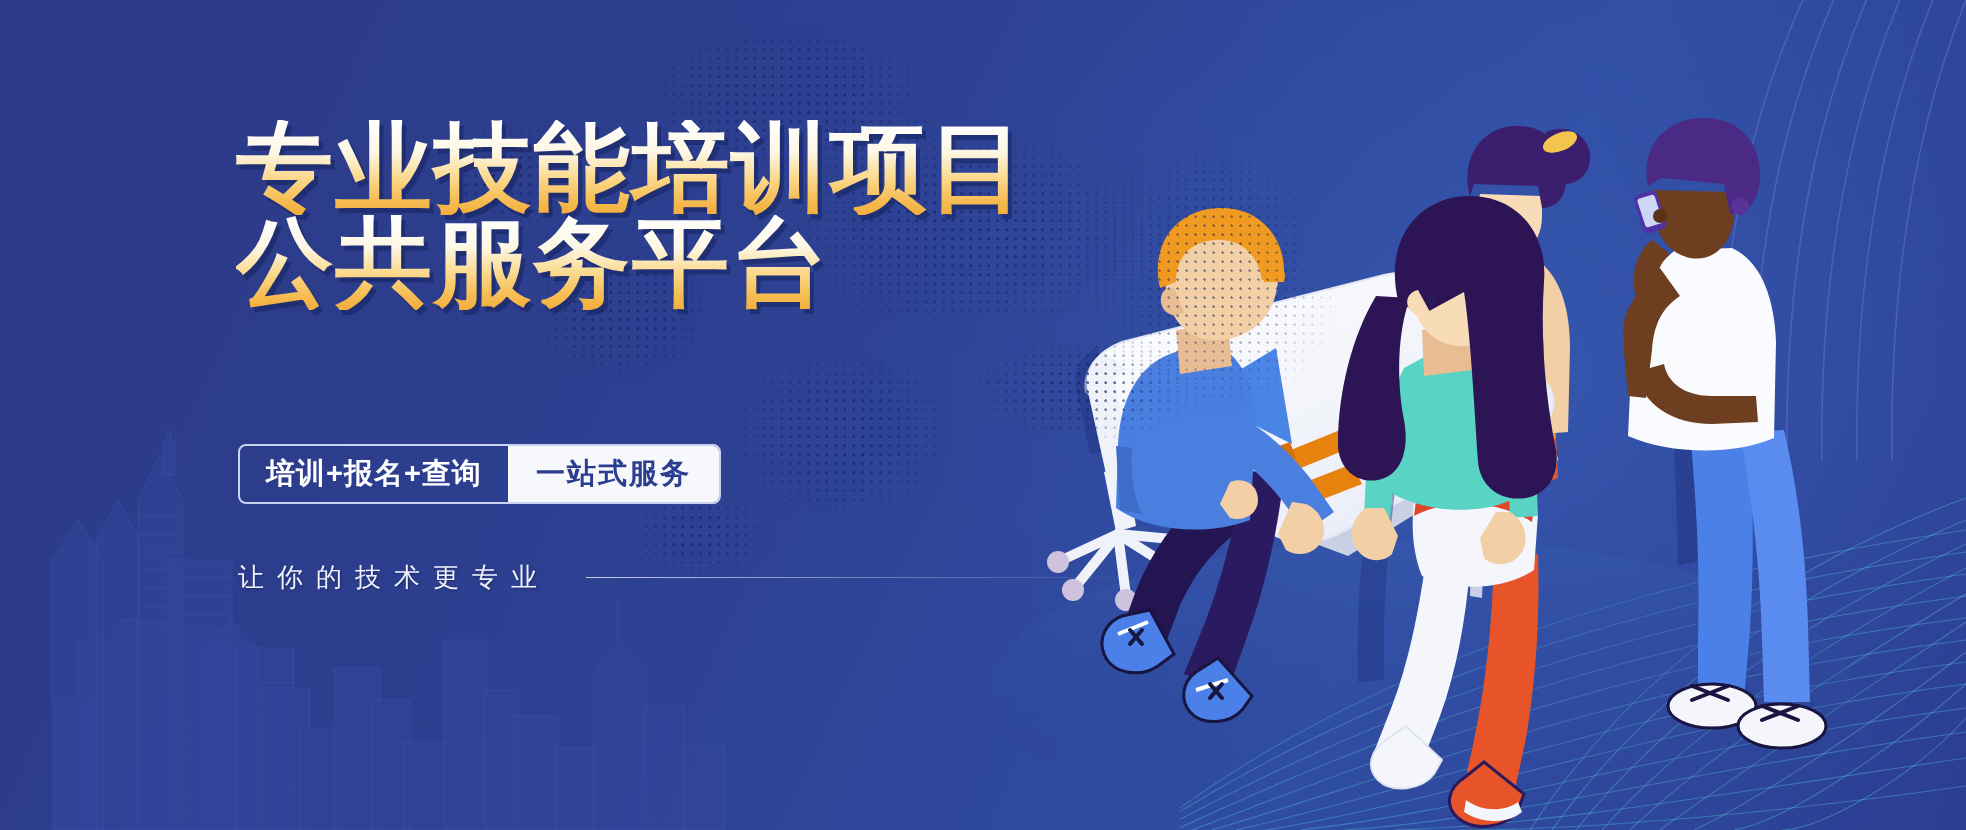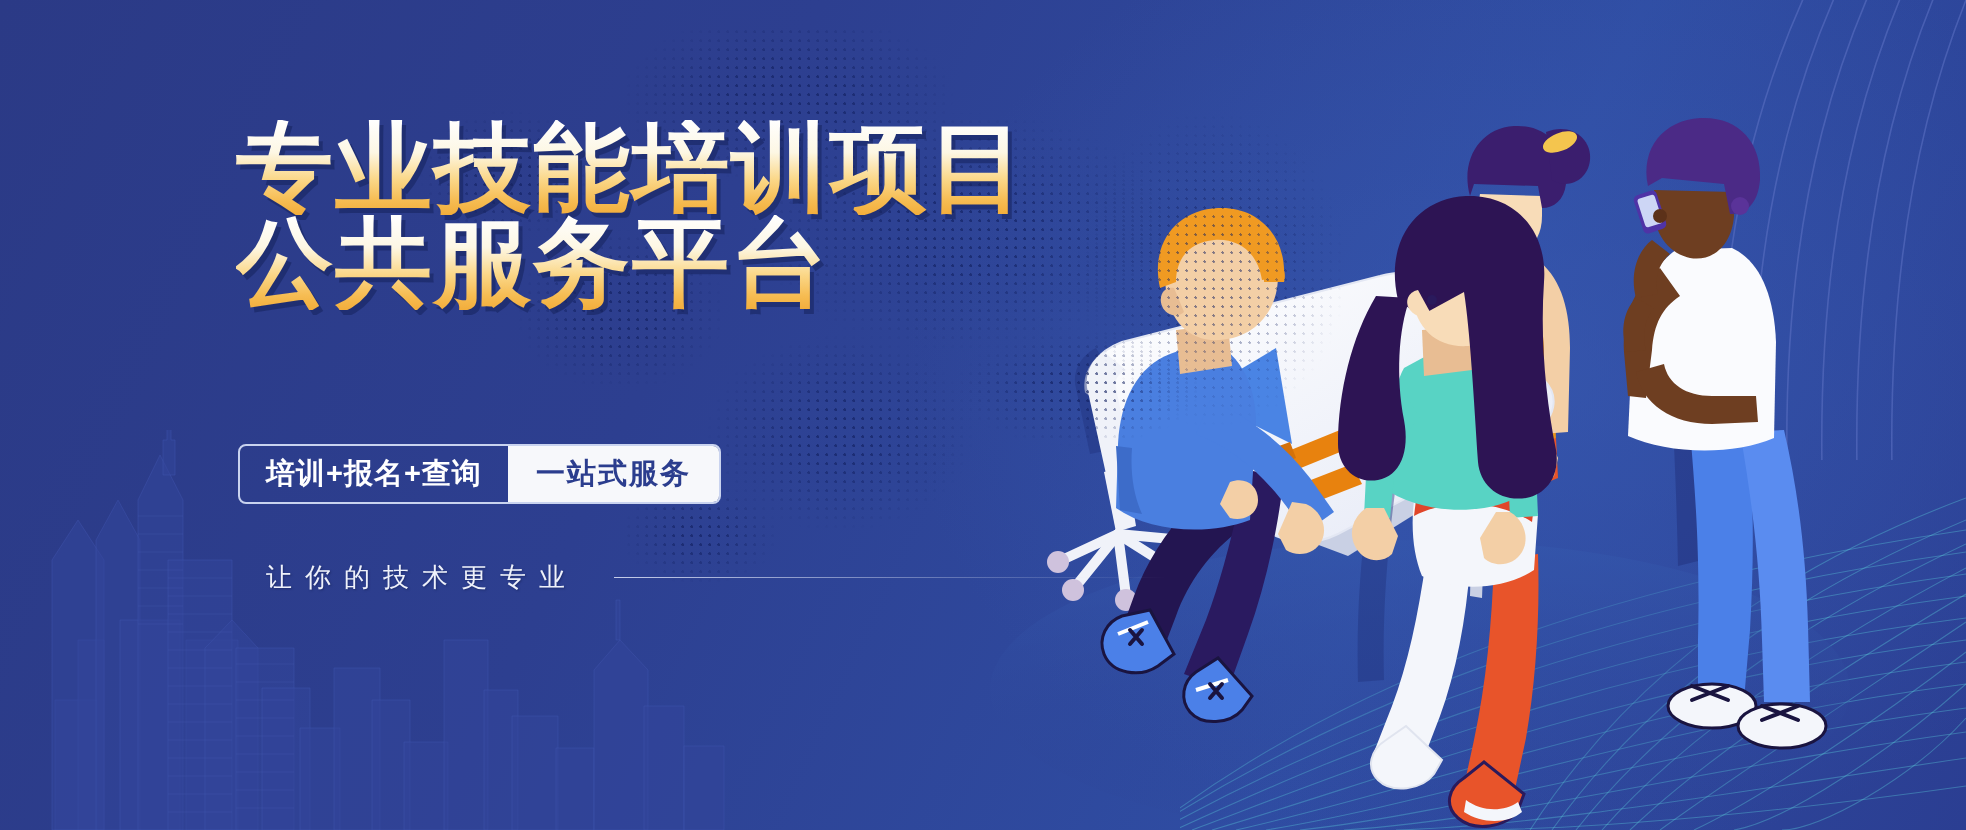--- a/index.html
+++ b/index.html
@@ -105,21 +105,20 @@
     background:#f7f8fb;
     white-space:nowrap;
   }
 
   
   .tagline-wrap {
     position:absolute;
     left:238px; top:560px;
     display:flex; align-items:center; gap:36px;
     width:900px;
-    margin-left:28px;
   }
   .tagline {
     color:#eef1fa;
     font-size:26px;
     font-weight:400;
     letter-spacing:13px;
     white-space:nowrap;
     text-shadow:1px 1px 2px rgba(18,30,80,0.5);
   }
   .tagline-rule {

